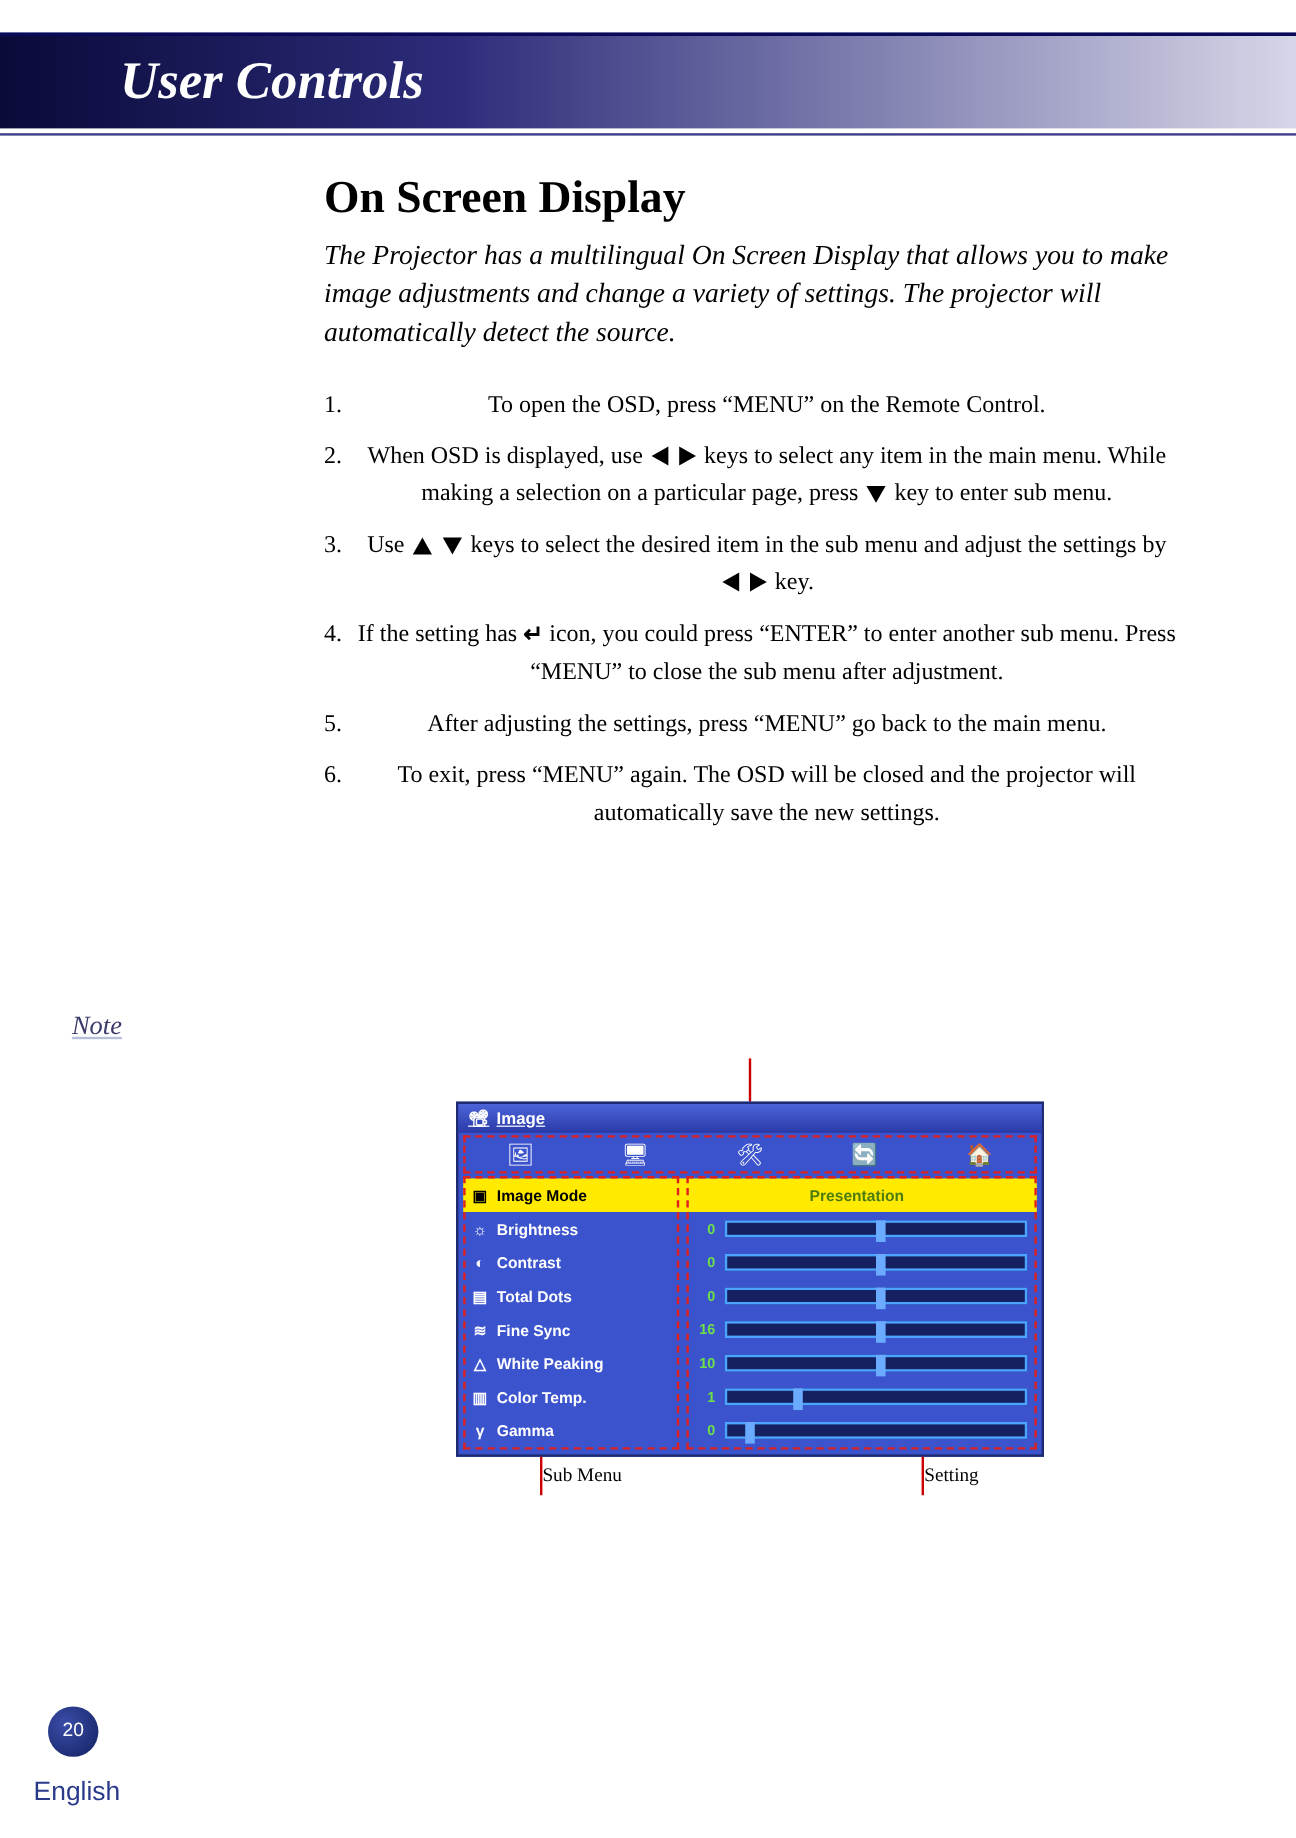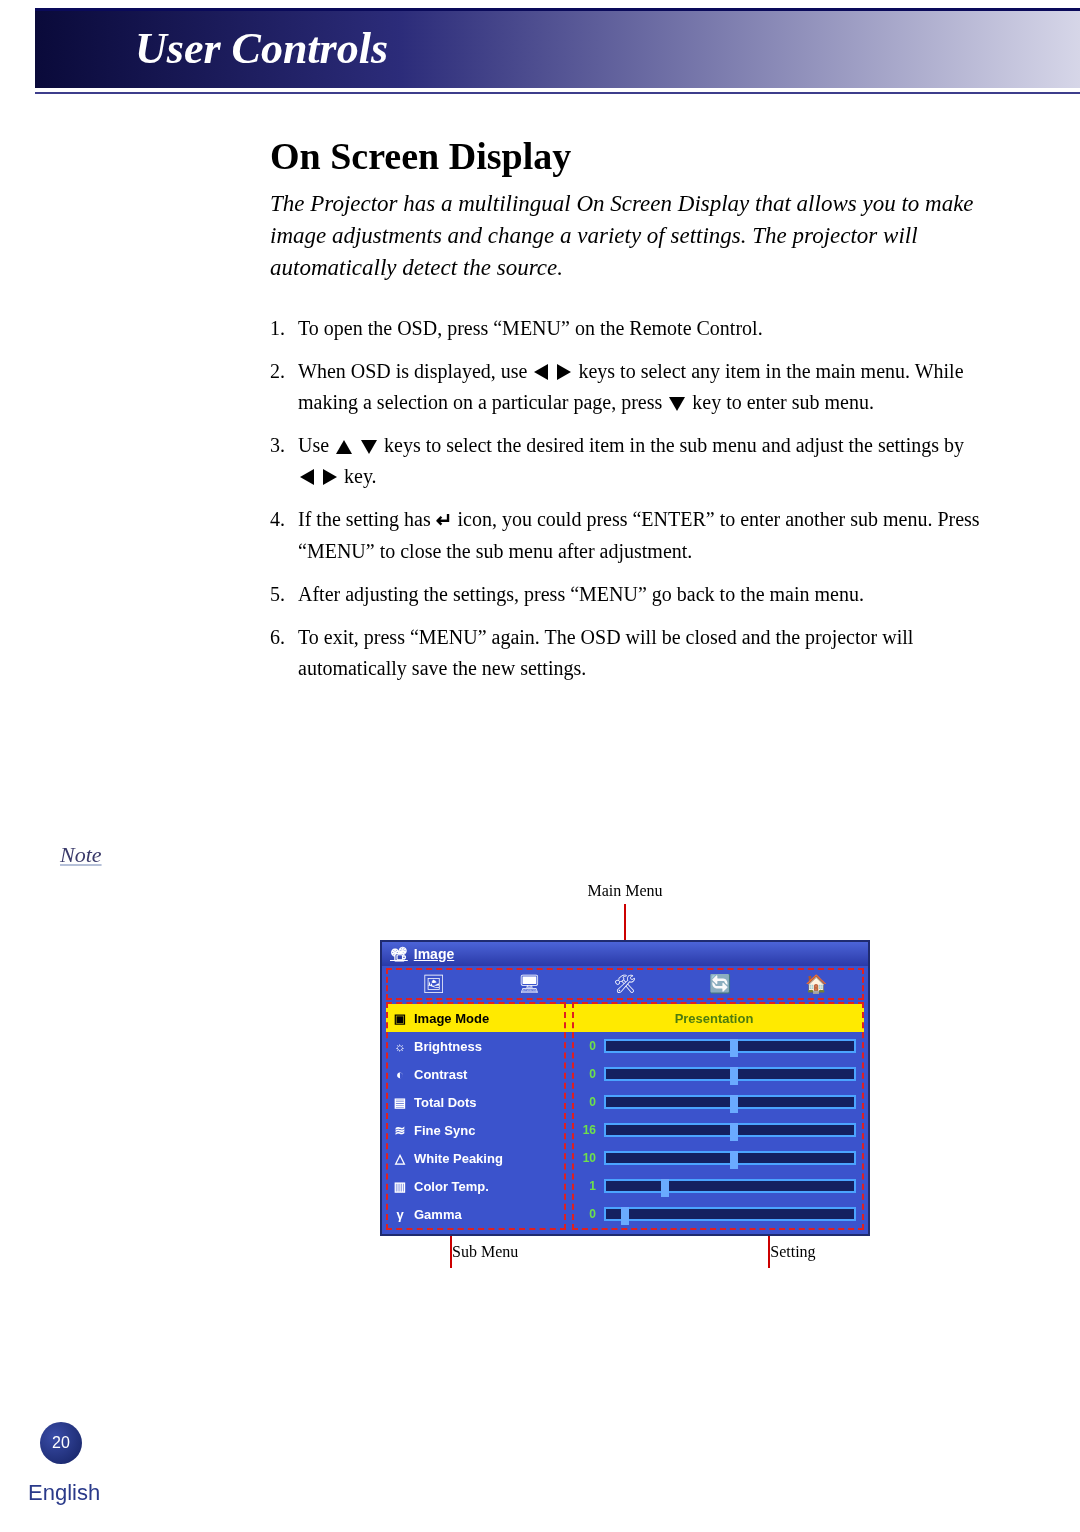--- a/index.html
+++ b/index.html
@@ -6,22 +6,21 @@
   body {
     width: 1080px;
     height: 1532px;
     background: #fff;
     font-family: "Palatino Linotype", "Book Antiqua", Palatino, Georgia, serif;
     color: #000;
     position: relative;
   }
   .header-band {
     position: relative;
-    padding-top: 8px;
-    margin-left: 35px;
+    padding-top: 27px;
   }
   .gradient-bar {
     height: 80px;
     background: linear-gradient(to right, #0a0a3a 0%, #2c2c7a 35%, #d6d6e8 100%);
     border-top: 3px solid #0a0a5a;
     position: relative;
   }
   .chapter-title {
     position: absolute;
     top: 12px;
@@ -30,21 +29,21 @@
     font-weight: 700;
     font-size: 44px;
     color: #fff;
   }
   .thin-line {
     height: 2px;
     background: #3e3e8c;
     margin-top: 4px;
   }
   .content {
-    padding: 40px 100px 0 270px;
+    padding: 30px 100px 0 270px;
   }
   h1.section-title {
     font-size: 38px;
     font-weight: 700;
     margin-bottom: 10px;
   }
   .intro {
     font-style: italic;
     font-size: 23px;
     line-height: 1.4;
@@ -53,20 +52,21 @@
   h2.subsection {
     font-size: 28px;
     font-weight: 700;
     margin-bottom: 10px;
   }
   ol.steps {
     list-style: none;
     counter-reset: step;
     font-size: 20px;
     line-height: 1.55;
+    text-align: center;
   }
   ol.steps > li {
     counter-increment: step;
     position: relative;
     padding-left: 28px;
     margin-bottom: 12px;
   }
   ol.steps > li::before {
     content: counter(step) ".";
     position: absolute;
@@ -318,21 +318,20 @@
     <li><span>After adjusting the settings, press “MENU” go back to the main menu.</span></li>
     <li><span>To exit, press “MENU” again. The OSD will be closed and the projector will automatically save the new settings.</span></li>
   </ol>
 </div>
 
 <div class="note-block">
   <div class="note-label">Note</div>
 </div>
 
 <div class="diagram-wrap">
-  <div class="callout-top">Main Menu</div>
   <div class="callout-vline-top"></div>
 
   <div class="osd">
     <div class="osd-titlebar">
       <span>📽</span>
       <span>Image</span>
     </div>
     <div class="osd-tabs">
       <div class="dashbox-tabs"></div>
       <span class="tab-ico">🖼</span>

